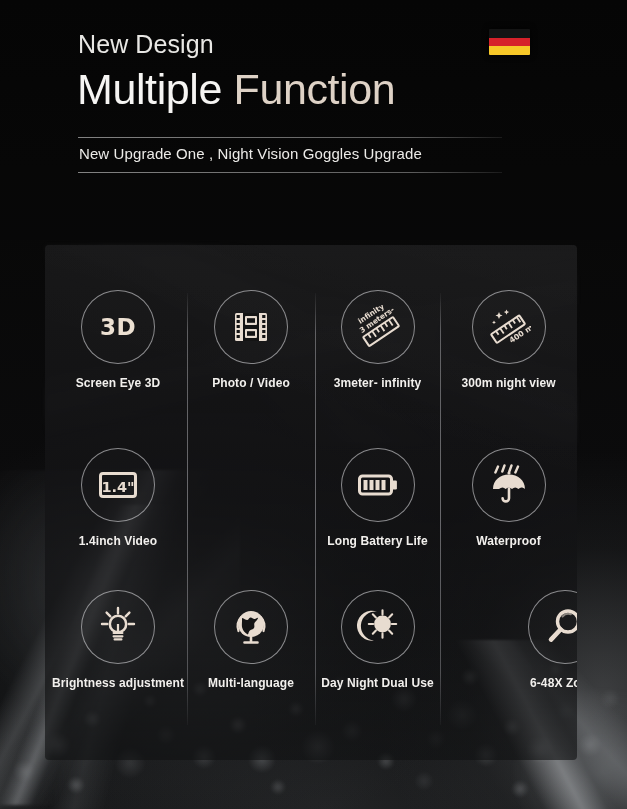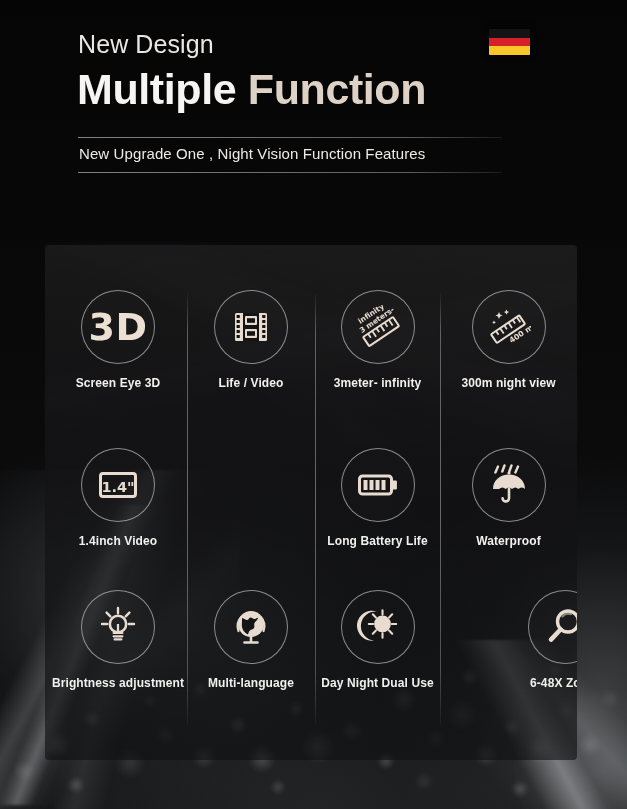--- a/index.html
+++ b/index.html
@@ -137,21 +137,21 @@
     font-weight: 400;
     letter-spacing: 0.1px;
     color: #e8e7e4;
   }
 
   .title-big {
     position: absolute;
     left: 77px;
     top: 66px;
     font-size: 43px;
-    font-weight: 700;
+    font-weight: 400;
     letter-spacing: -0.4px;
     line-height: 1.1;
     white-space: nowrap;
   }
   .title-big .w1 { color: #f6f5f3; }
   .title-big .w2 { color: #ded2c6; }
 
   .rule {
     position: absolute;
     left: 78px;
@@ -233,21 +233,21 @@
     letter-spacing: 0.1px;
     white-space: nowrap;
   }
 
   
   .glyph {
     display: block;
     color: #e8dcd0;
   }
   .glyph-3d {
-    font-size: 38px;
+    font-size: 23px;
     font-weight: 800;
     letter-spacing: 0.5px;
     color: #ece0d2;
     font-family: "DejaVu Sans", sans-serif;
   }
 </style>
 </head>
 <body>
 
 <div id="page">
@@ -294,21 +294,21 @@
       <i class="band-black"></i>
       <i class="band-red"></i>
       <i class="band-gold"></i>
     </div>
 
     <div class="title-small">New Design</div>
 
     <div class="title-big"><span class="w1">Multiple </span><span class="w2">Function</span></div>
 
     <div class="rule rule-top"></div>
-    <div class="subtitle">New Upgrade One , Night Vision Function Features</div>
+    <div class="subtitle">New Upgrade One , Night Vision Goggles Upgrade</div>
     <div class="rule rule-bottom"></div>
   </div>
 
   <div class="bg-sheen"></div>
 
   <div class="panel">
     <div class="panel-divider" style="left:142px"></div>
     <div class="panel-divider" style="left:270px"></div>
     <div class="panel-divider" style="left:395px"></div>
 
@@ -333,21 +333,21 @@
               <rect x="7.6" y="20" width="3.2" height="3" fill="#141414"></rect>
               <rect x="7.6" y="25" width="3.2" height="3" fill="#141414"></rect>
               <rect x="7.6" y="30" width="3.2" height="3" fill="#141414"></rect>
               <rect x="33.2" y="10" width="3.2" height="3" fill="#141414"></rect>
               <rect x="33.2" y="15" width="3.2" height="3" fill="#141414"></rect>
               <rect x="33.2" y="20" width="3.2" height="3" fill="#141414"></rect>
               <rect x="33.2" y="25" width="3.2" height="3" fill="#141414"></rect>
               <rect x="33.2" y="30" width="3.2" height="3" fill="#141414"></rect>
             </svg>
           </div>
-          <div class="cell-label">Life / Video</div>
+          <div class="cell-label">Photo / Video</div>
         </div>
         <div class="cell" style="left: 270px; top: 45px; width: 125px;">
           <div class="icon-circle">
             <svg class="glyph" width="44" height="44" viewBox="0 0 44 44" fill="none" xmlns="http://www.w3.org/2000/svg">
               <g transform="rotate(-34 22 22)">
                 <rect x="4" y="22" width="36" height="11" rx="1" stroke="#e8dcd0" stroke-width="2" fill="none"></rect>
                 <path d="M10 22v5M15 22v7M20 22v5M25 22v7M30 22v5M35 22v7" stroke="#e8dcd0" stroke-width="1.8"></path>
                 <text x="5" y="18" font-family="DejaVu Sans, sans-serif" font-size="7.4" font-weight="700" fill="#e8dcd0">3 meters-</text>
                 <text x="9" y="-999" font-size="1" fill="none">.</text>
               </g>

